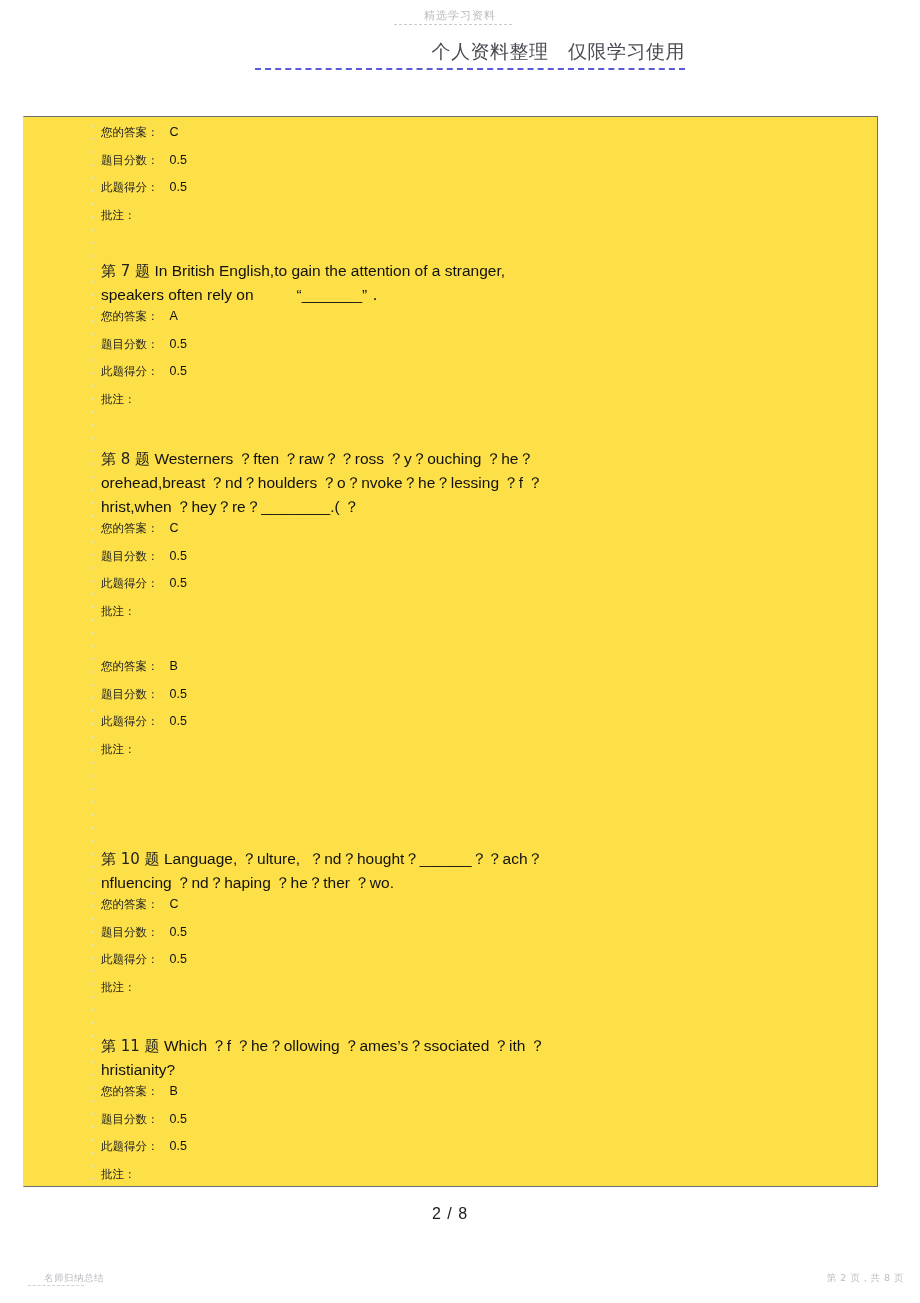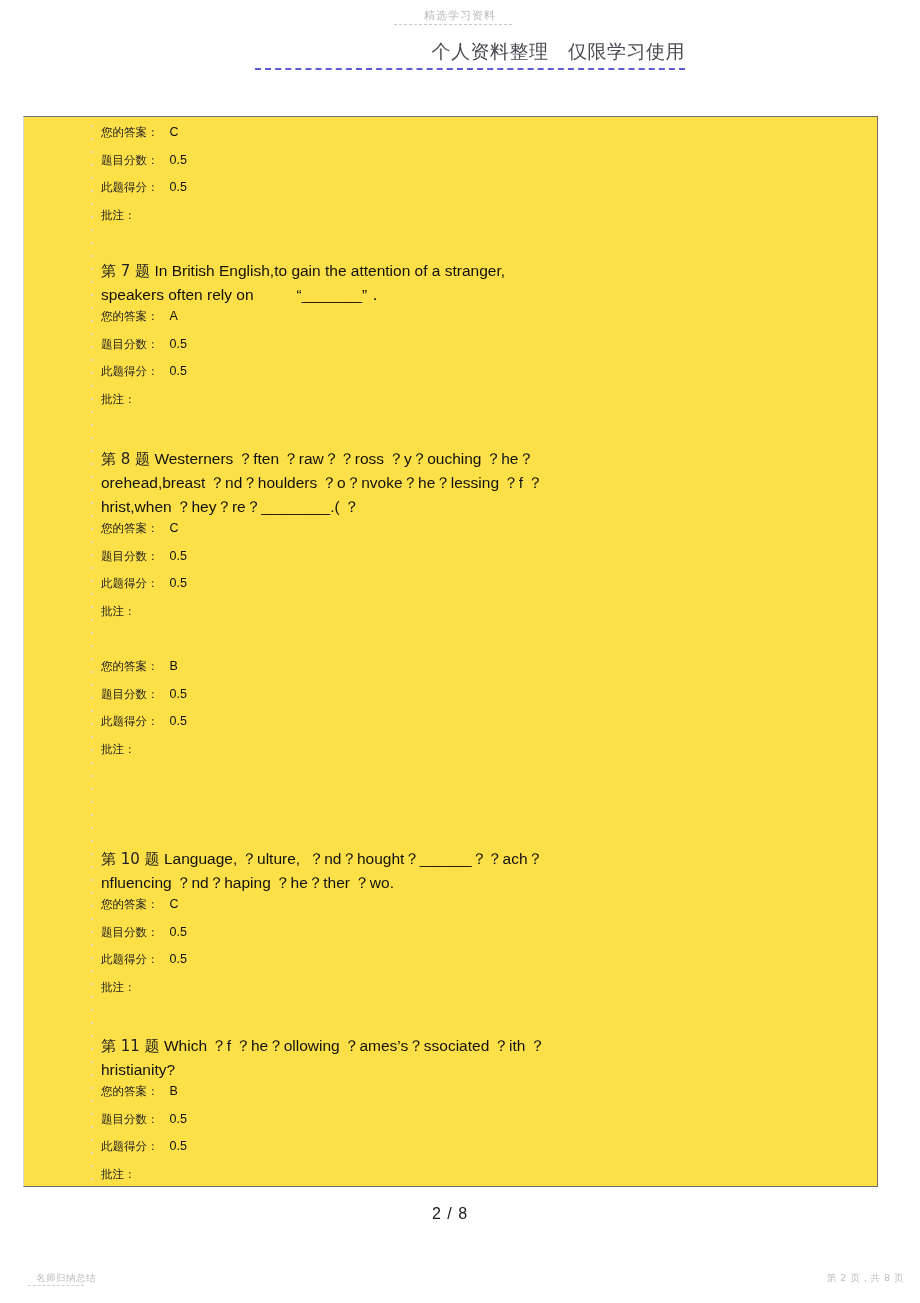--- a/index.html
+++ b/index.html
@@ -141,21 +141,21 @@
     left: 0;
     width: 900px;
     text-align: center;
     font-family: "Liberation Sans", sans-serif;
     font-size: 16px;
     color: #1a1a1a;
     letter-spacing: 1px;
   }
   .wm-bl {
     position: absolute;
-    left: 36px;
+    left: 44px;
     top: 1272px;
     font-family: "DejaVu Sans", sans-serif;
     font-size: 9.5px;
     color: #bcbcc2;
     letter-spacing: 0.5px;
   }
   .wm-bl-rule {
     position: absolute;
     left: 28px;
     top: 1285px;

